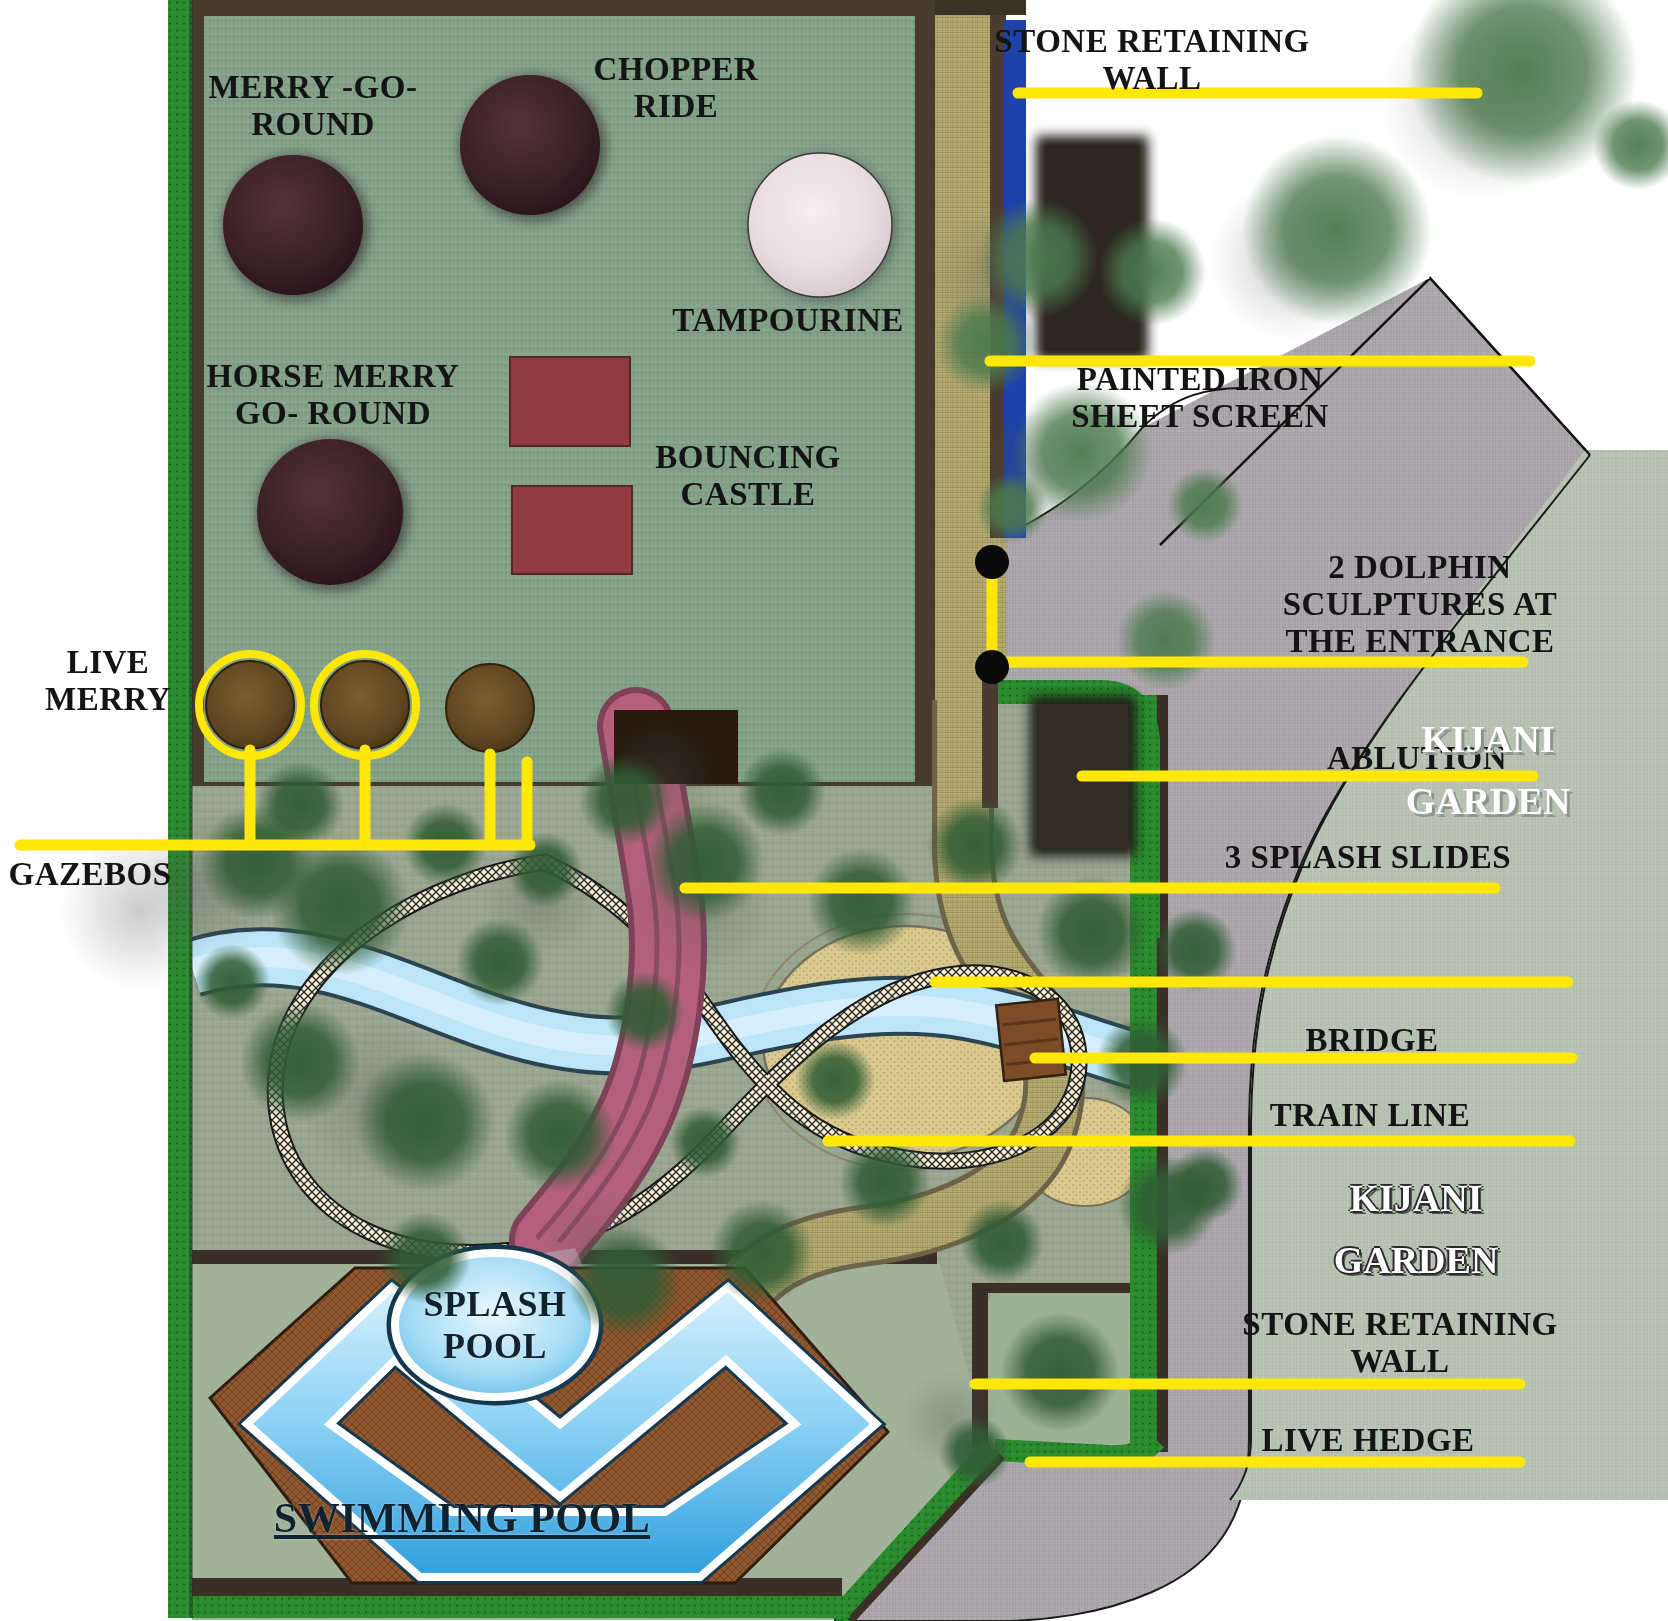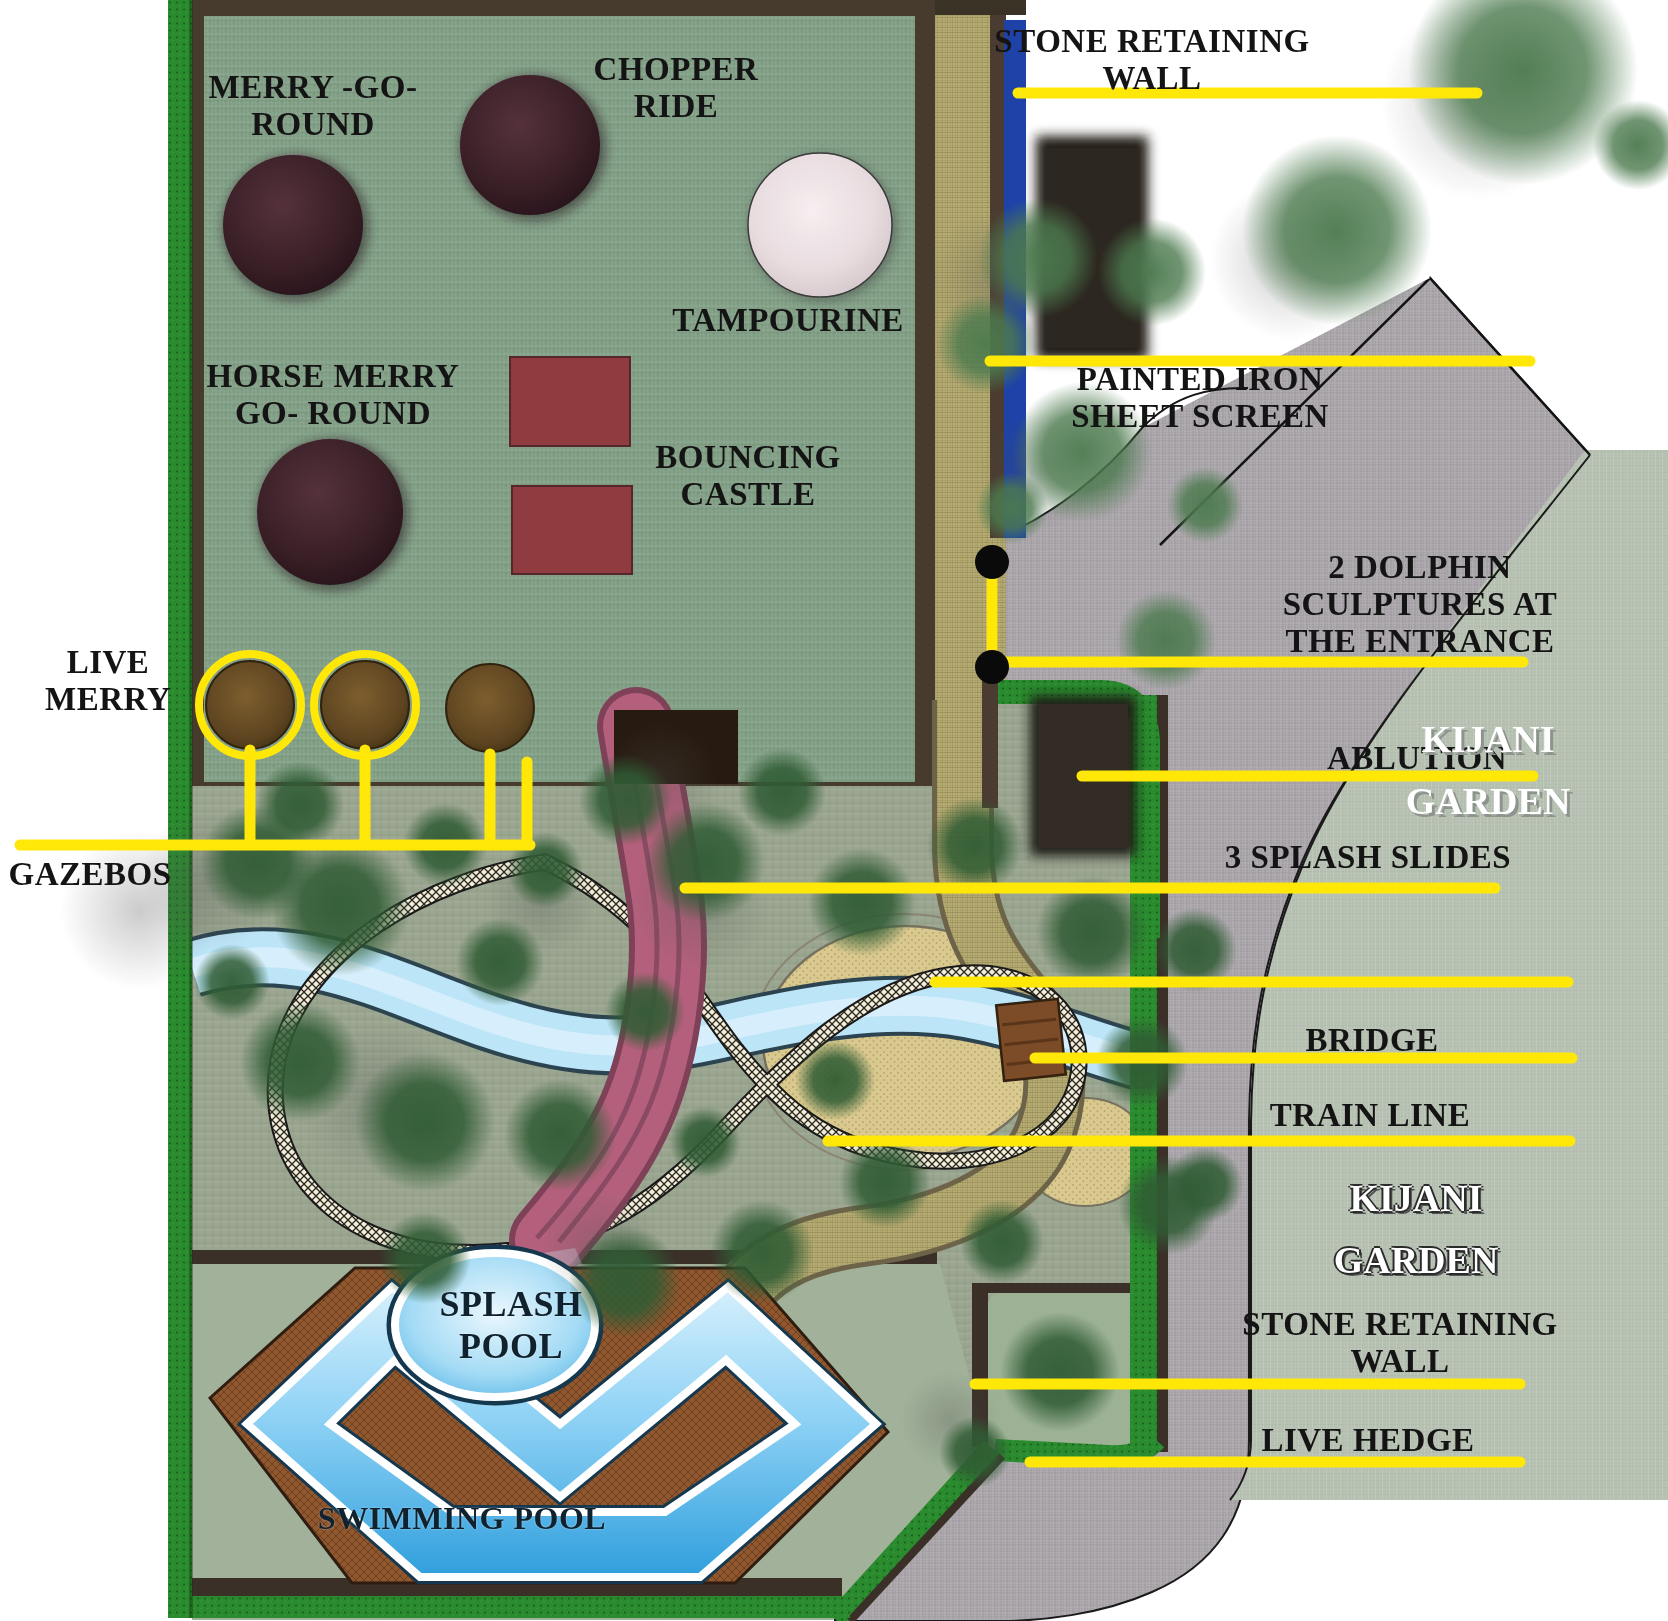--- a/index.html
+++ b/index.html
@@ -4,21 +4,21 @@
 <style>
   html,body{margin:0;padding:0;background:#fff;}
   #stage{position:relative;width:1668px;height:1621px;overflow:hidden;background:#fff;
          font-family:"Liberation Serif", serif;}
   #plan-svg{position:absolute;left:0;top:0;}
   .lbl{position:absolute;transform:translate(-50%,-50%);text-align:center;
        color:#141414;font-weight:bold;font-size:33px;line-height:37px;
        letter-spacing:.5px;white-space:nowrap;}
   .lbl span{display:block;}
   .lbl-pool{font-size:36px;line-height:42px;color:#10222e;text-shadow:0 0 2px rgba(255,255,255,.5);}
-  .lbl-swim{font-size:32px;}
+  .lbl-swim{font-size:42px;text-decoration:underline;}
   .wm{position:absolute;transform:translate(-50%,-50%);text-align:center;white-space:nowrap;
       font-weight:bold;font-size:38px;line-height:62px;color:#ffffff;
       text-shadow:3px 3px 0 #8d948d, 1px 1px 0 #aab0aa;}
   .wm span{display:block;}
   .wm2{text-shadow:-2px 0 0 #2b2b2b, 2px 0 0 #2b2b2b, 0 -2px 0 #2b2b2b, 0 2px 0 #2b2b2b, 3px 3px 0 #555;}
 </style>
 </head>
 <body>
 
 <div id="stage">
@@ -397,21 +397,21 @@
   <span>KIJANI</span>
   <span>GARDEN</span>
 </div>
 <div class="lbl" style="left:1400px;top:1343px;">
   <span>STONE RETAINING</span>
   <span>WALL</span>
 </div>
 <div class="lbl" style="left:1368px;top:1440px;">
   <span>LIVE HEDGE</span>
 </div>
-<div class="lbl lbl-pool" style="left:495px;top:1325px;margin-left:16px;">
+<div class="lbl lbl-pool" style="left:495px;top:1325px;">
   <span>SPLASH</span>
   <span>POOL</span>
 </div>
 <div class="lbl lbl-pool lbl-swim" style="left:462px;top:1518px;">
   <span>SWIMMING POOL</span>
 </div>
 
 </div>
 
 </body></html>

